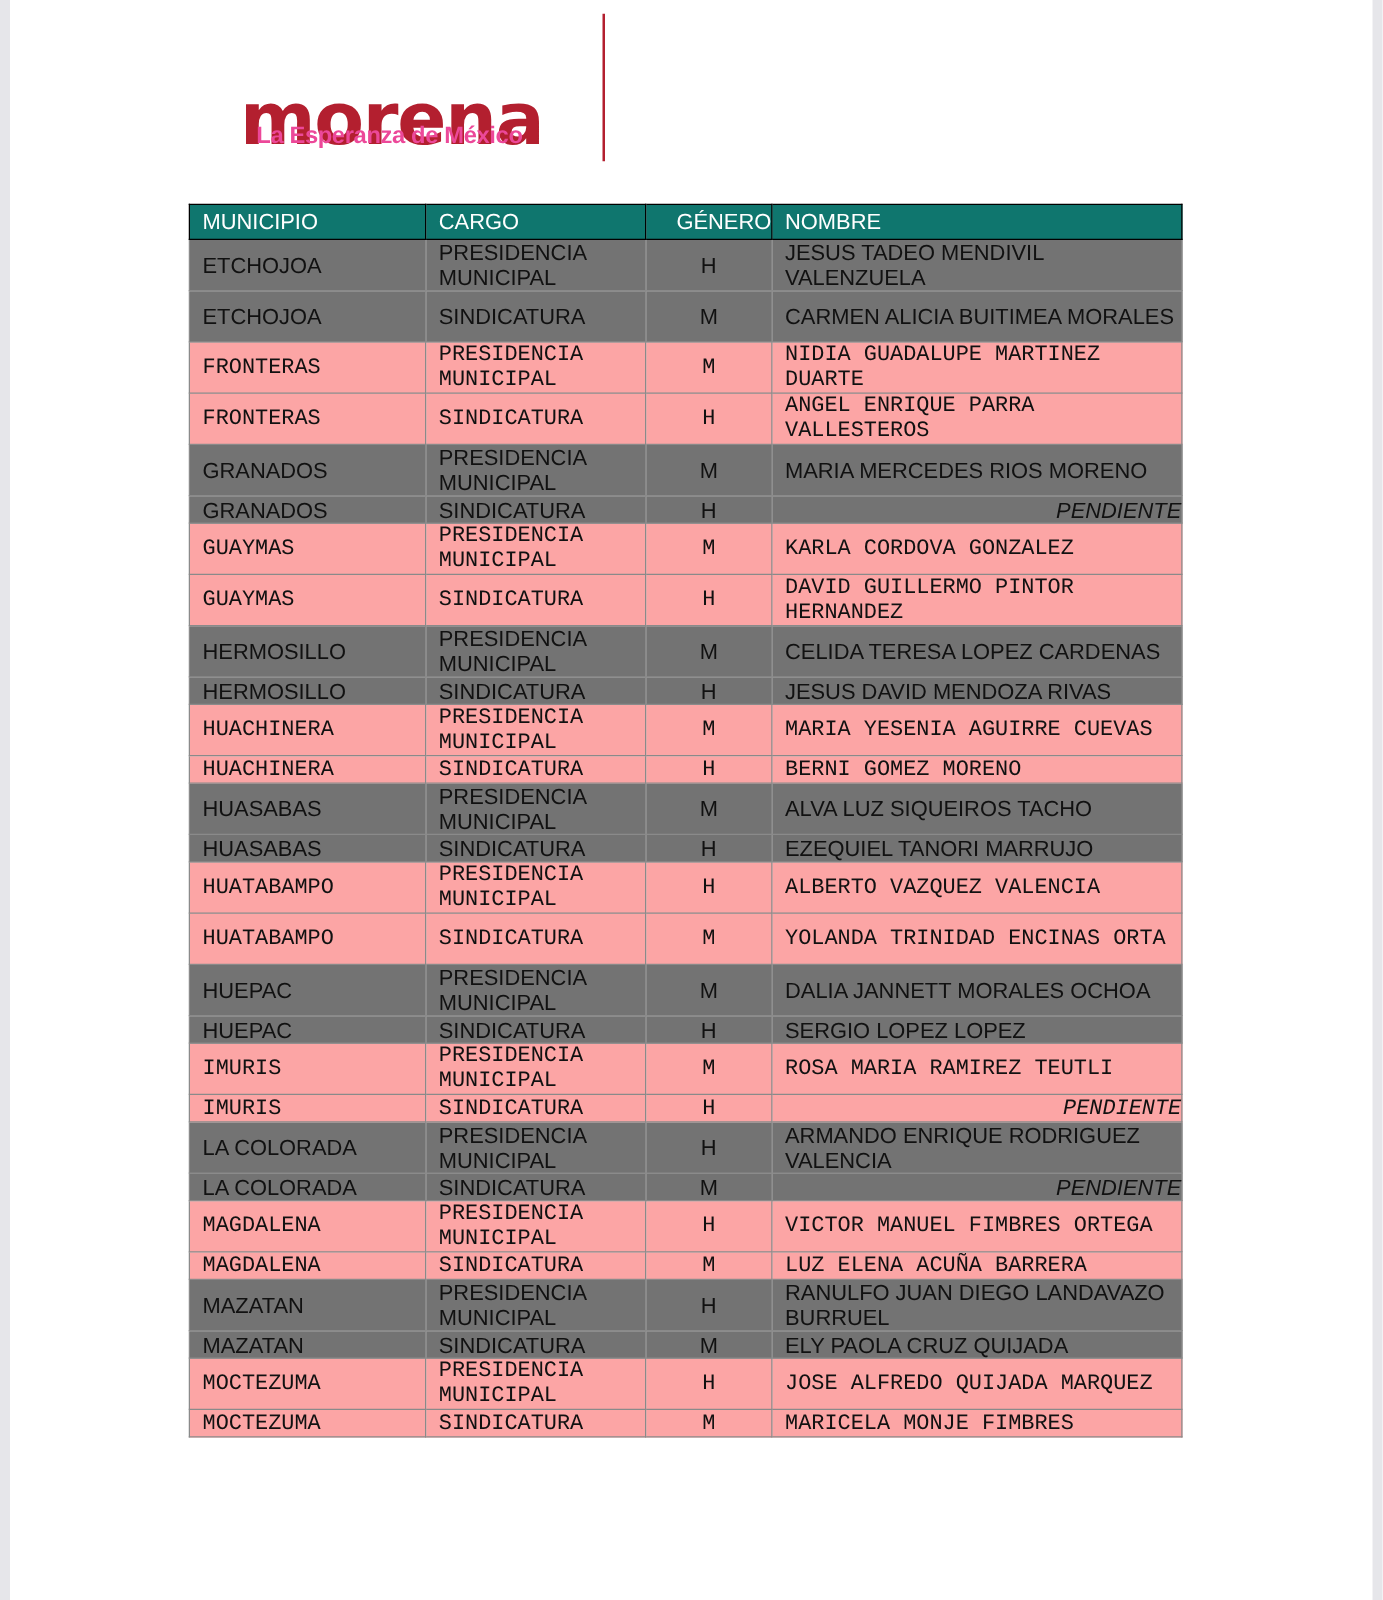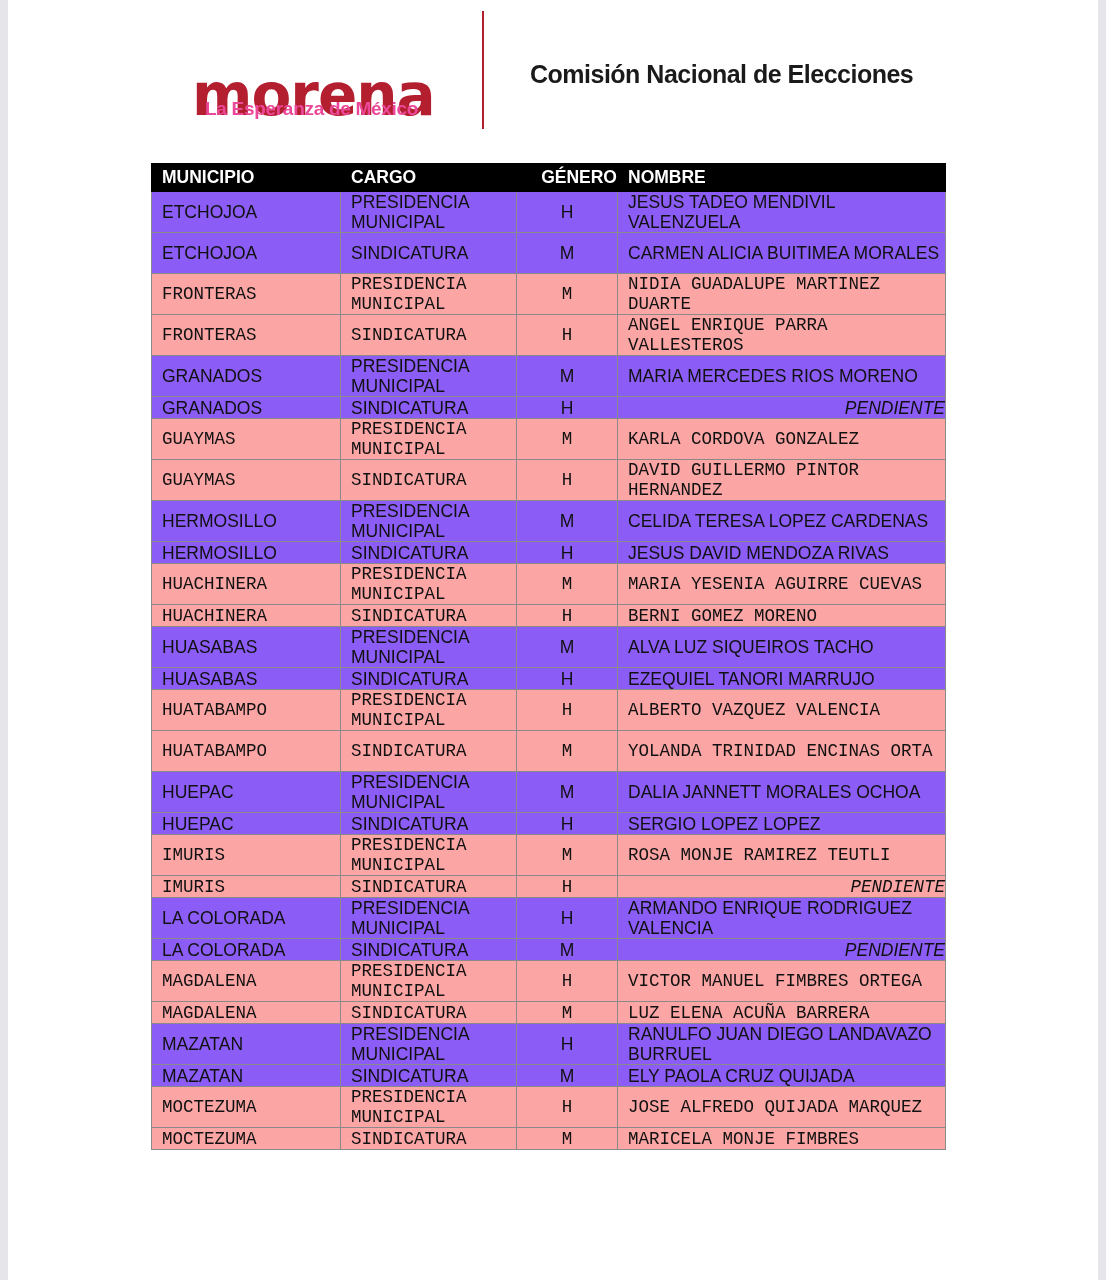--- a/index.html
+++ b/index.html
@@ -32,45 +32,44 @@
     position: absolute; left: 522px; top: 60px;
     font-family: "Liberation Sans", sans-serif; font-weight: bold;
     font-size: 25px; color: #1a1a1a; letter-spacing: -0.5px; white-space: nowrap;
   }
   table {
     position: absolute; left: 151px; top: 163px;
     width: 794px; border-collapse: collapse; table-layout: fixed;
     font-family: "Liberation Sans", sans-serif; font-size: 17.5px; color: #111;
   }
   th {
-    background: #000000; color: #fff; text-align: left; font-weight: bold;
+    background: #0f766e; color: #fff; text-align: left; font-weight: normal;
     font-size: 17.5px; height: 27px; padding: 0 0 0 10px; border: 1px solid #000;
   }
   th.gen { text-align: right; padding: 0; }
   td {
     border: 1.5px solid #8a8a8a; padding: 0 0 0 10px; line-height: 20px;
     vertical-align: middle;
   }
   td.gen { text-align: center; padding: 0; }
   td.pend { text-align: right; font-style: italic; padding: 0; }
   tr.tall td { height: 40px; }
   tr.short td { height: 21px; }
   tr.odd td { background: #fca5a5; font-family: Liberation Mono, monospace; }
-  tr.even td { background: #8b5cf6; }
+  tr.even td { background: #737373; }
 </style>
 </head>
 <body>
 
 <div class="page">
   <div class="logo">
     <div class="logo-word">morena</div>
     <div class="logo-tag">La Esperanza de México</div>
   </div>
   <div class="divider"></div>
-  <div class="commission">Comisión Nacional de Elecciones</div>
 </div>
 
 <table>
   <colgroup>
     <col style="width:189px">
       <col style="width:176px">
       <col style="width:101px">
       <col style="width:328px">
   </colgroup>
   <thead>
@@ -187,21 +186,21 @@
       <tr class="short even">
         <td>HUEPAC</td>
         <td>SINDICATURA</td>
         <td class="gen">H</td>
         <td>SERGIO LOPEZ LOPEZ</td>
       </tr>
       <tr class="tall odd">
         <td>IMURIS</td>
         <td>PRESIDENCIA MUNICIPAL</td>
         <td class="gen">M</td>
-        <td>ROSA MONJE RAMIREZ TEUTLI</td>
+        <td>ROSA MARIA RAMIREZ TEUTLI</td>
       </tr>
       <tr class="short odd">
         <td>IMURIS</td>
         <td>SINDICATURA</td>
         <td class="gen">H</td>
         <td class="pend">PENDIENTE</td>
       </tr>
       <tr class="tall even">
         <td>LA COLORADA</td>
         <td>PRESIDENCIA MUNICIPAL</td>

